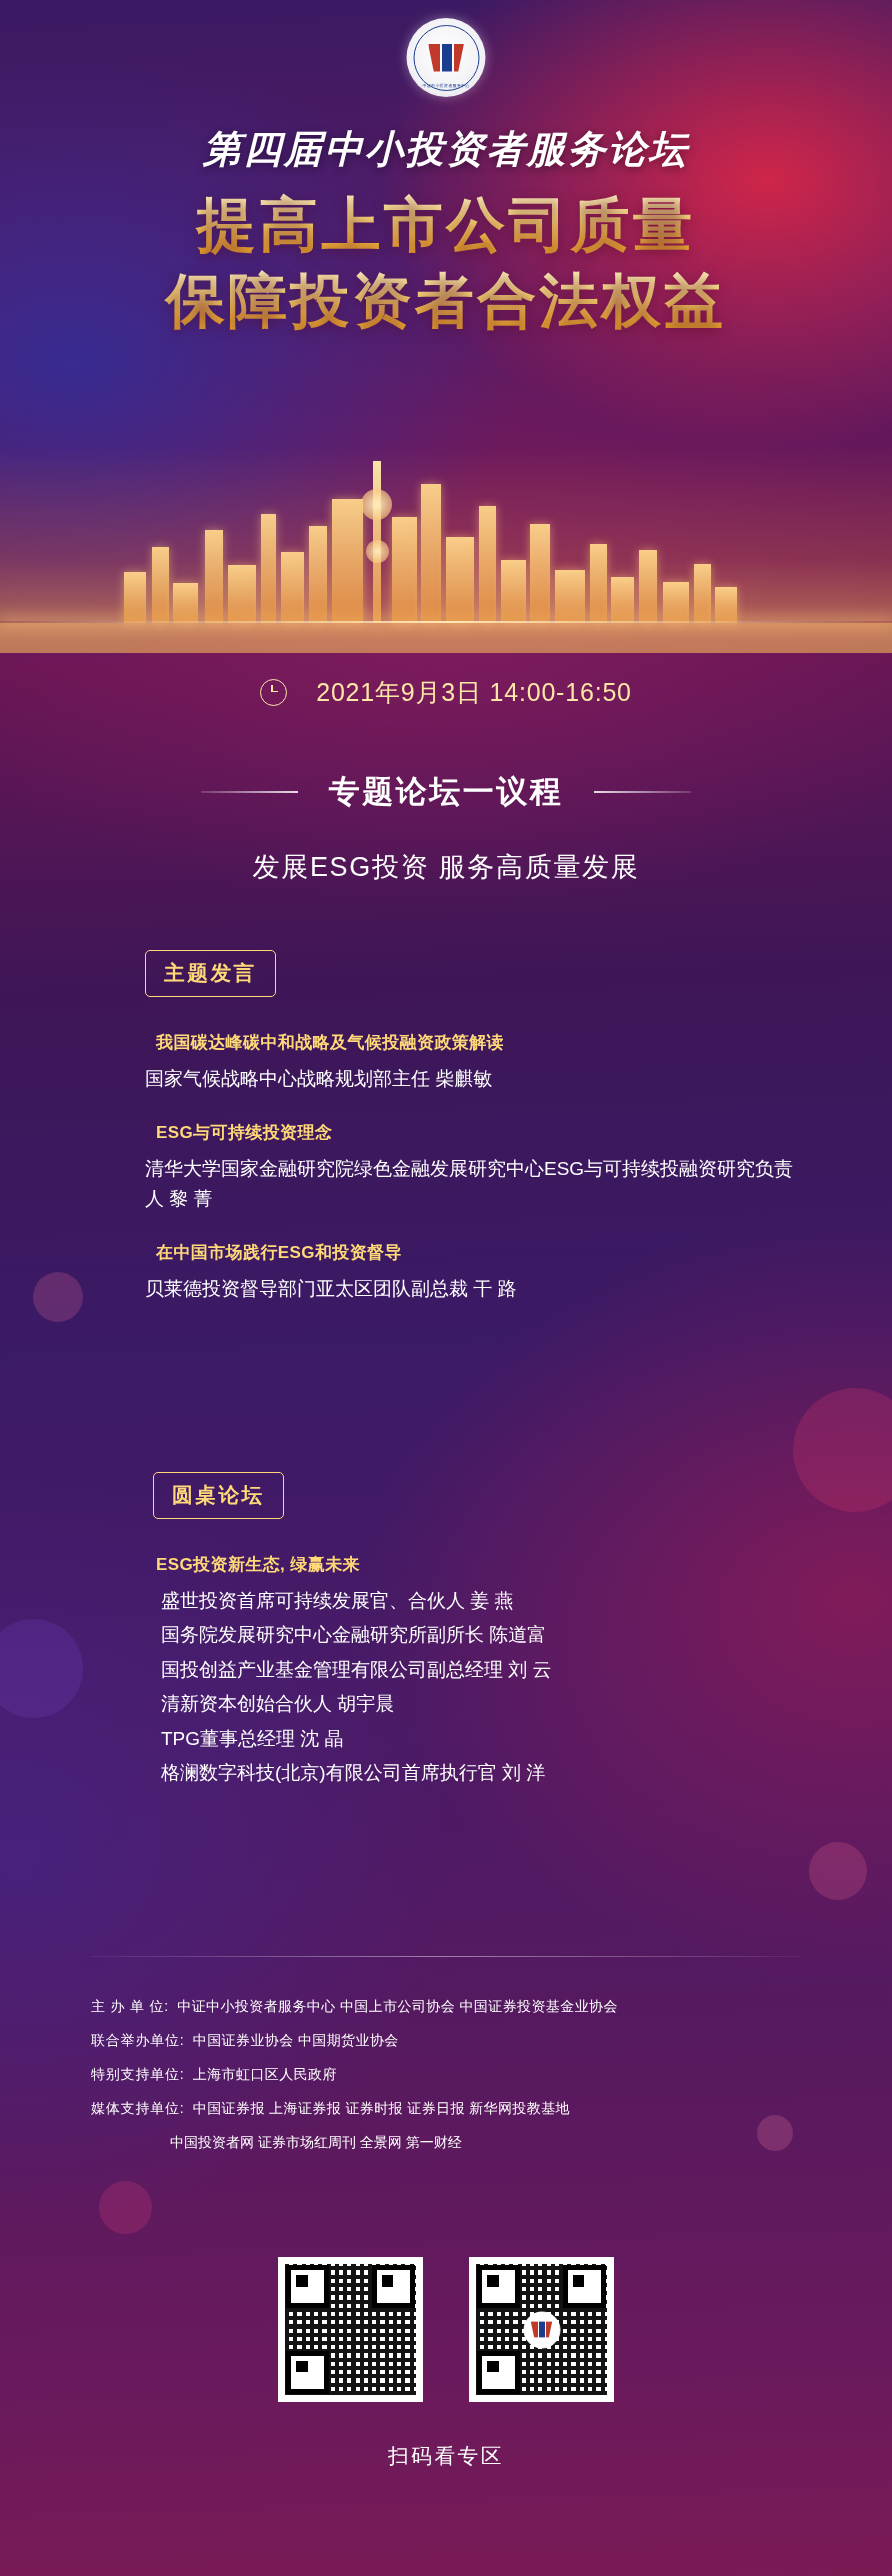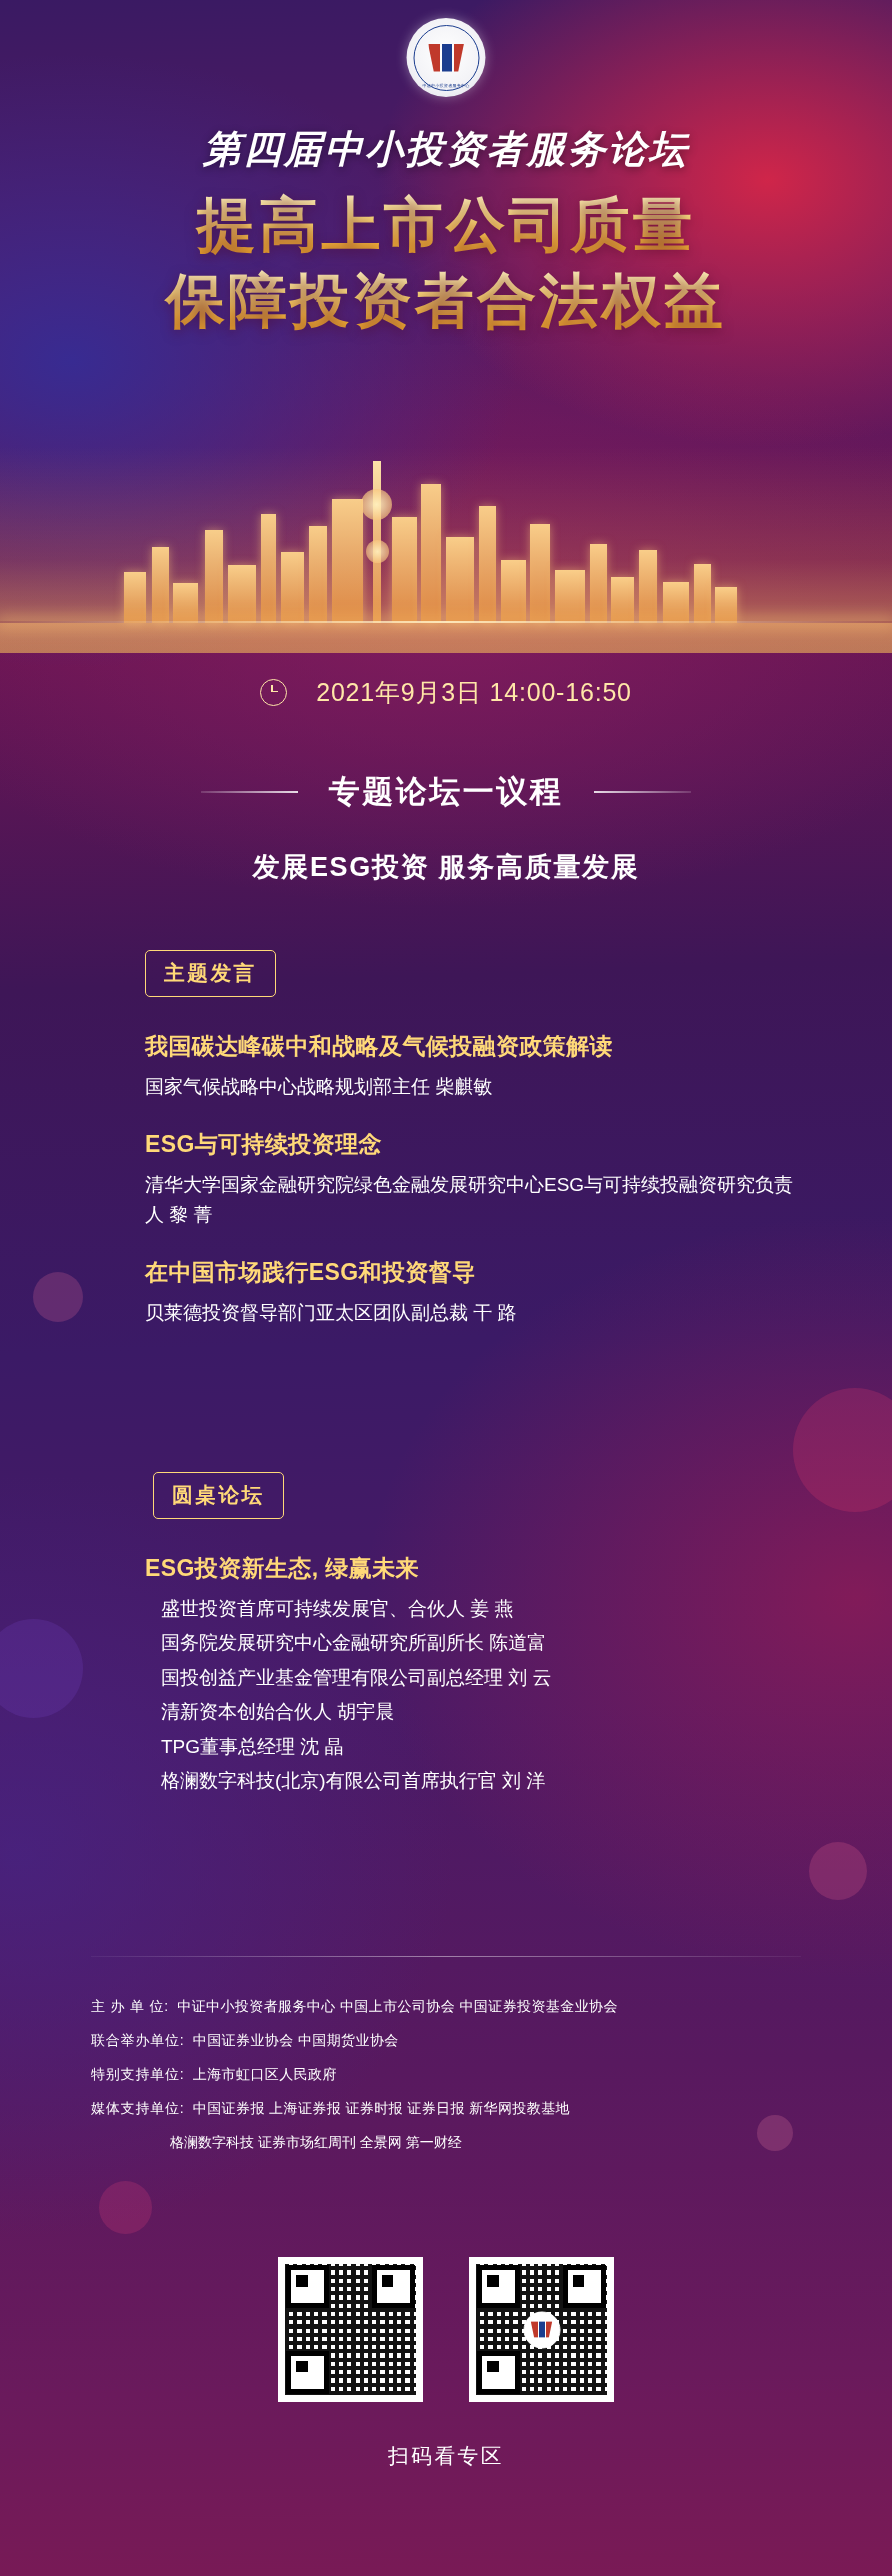--- a/index.html
+++ b/index.html
@@ -118,36 +118,36 @@
   .sec-head{
     position:absolute;left:0;right:0;top:760px;
     display:flex;align-items:center;justify-content:center;gap:20px;
   }
   .sec-head .line{width:97px;height:1.7px;background:linear-gradient(90deg,rgba(255,255,255,.15),rgba(255,255,255,.85));}
   .sec-head .line.r{background:linear-gradient(90deg,rgba(255,255,255,.85),rgba(255,255,255,.15));}
   .sec-head h2{margin:11px;color:#fff;font-size:31px;font-weight:700;letter-spacing:2.5px;}
 
   .sec-sub{
     position:absolute;left:0;right:0;top:849px;text-align:center;
-    color:#ffffff;font-size:27px;font-weight:700;letter-spacing:1.7px;
+    color:#ffffff;font-size:27px;font-weight:400;letter-spacing:1.7px;
   }
 
   
   .tag{
     position:absolute;
     border:1.7px solid #ffd978;border-radius:5px;
     color:#ffd978;font-size:20.7px;font-weight:700;letter-spacing:2.5px;
     padding:8.3px 18px;
   }
   #tag-keynote{left:145px;top:950px;}
   #tag-round{left:153px;top:1472px;}
 
   
   .agenda{position:absolute;left:145px;right:83px;}
-  .a-title{color:#ffd978;font-size:23px;font-weight:700;letter-spacing:0.4px;margin:0 0 10px 0;}
+  .a-title{color:#ffd978;font-size:17px;font-weight:700;letter-spacing:0.4px;margin:0 0 10px 11px;}
   .a-person{color:#ffffff;font-size:19px;line-height:1.55;margin:0;font-weight:400;}
   .a-item{margin-bottom:28px;}
 
   #keynote{top:1031px;}
   #round{top:1553px;}
   #round .a-person{margin-bottom:5px;margin-left:16px;}
 
   
   .divider{
     position:absolute;left:91px;right:91px;top:1956px;height:0.8px;
@@ -304,21 +304,21 @@
       <span class="val">中国证券业协会  中国期货业协会</span>
     </div>
     <div class="row">
       <span class="lbl">特别支持单位:</span>
       <span class="val">上海市虹口区人民政府</span>
     </div>
     <div class="row">
       <span class="lbl">媒体支持单位:</span>
       <span class="val">中国证券报  上海证券报  证券时报  证券日报  新华网投教基地</span>
     </div>
-    <div class="cont">格澜数字科技  证券市场红周刊  全景网  第一财经</div>
+    <div class="cont">中国投资者网  证券市场红周刊  全景网  第一财经</div>
   </div>
 
   <div class="qrwrap">
     <div class="qr">
       <div class="cells"></div>
       <div class="fp tl">
           <i></i>
         </div>
       <div class="fp tr">
           <i></i>

